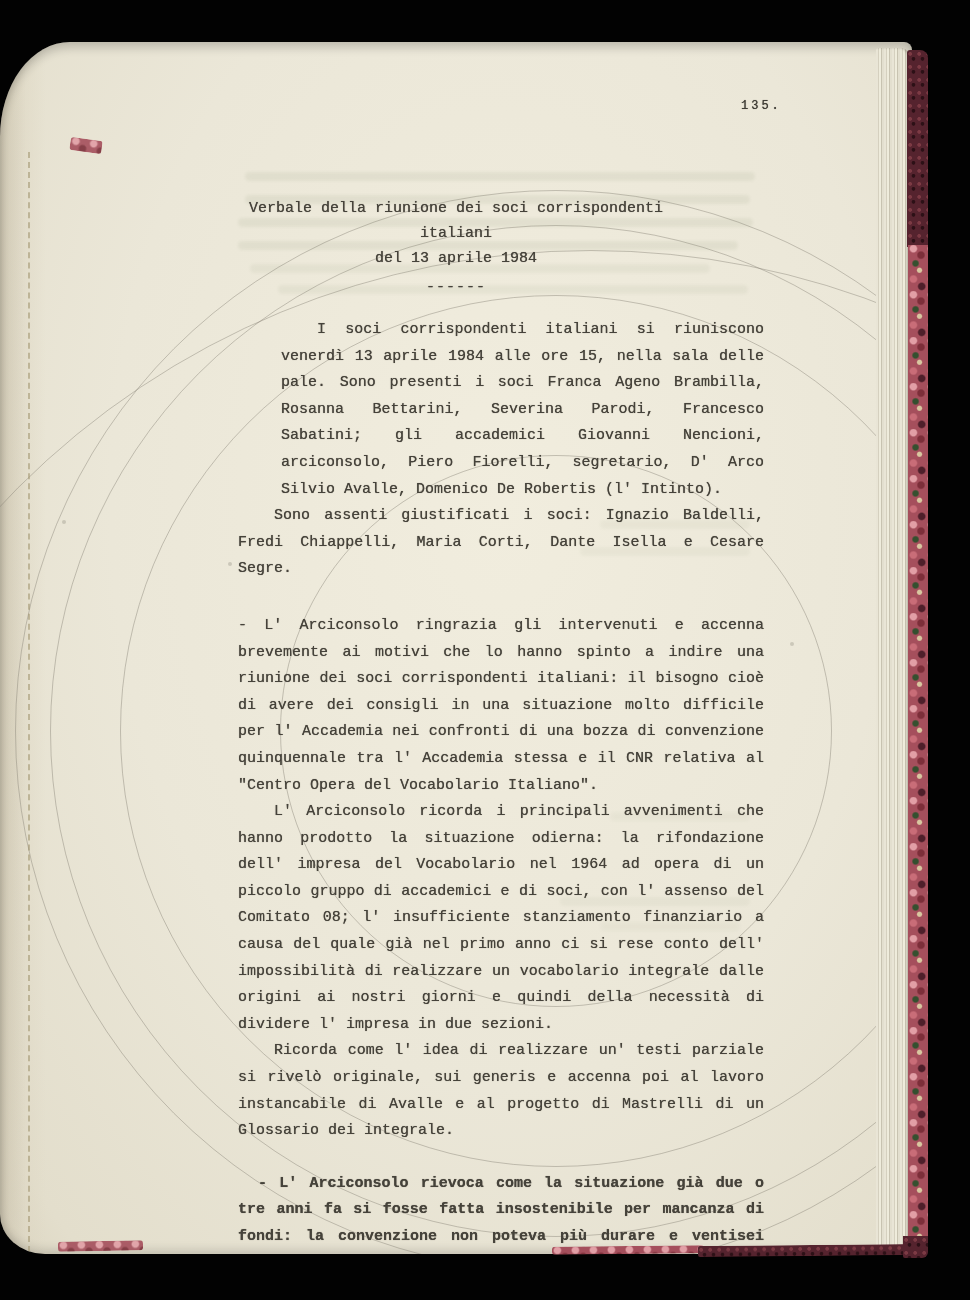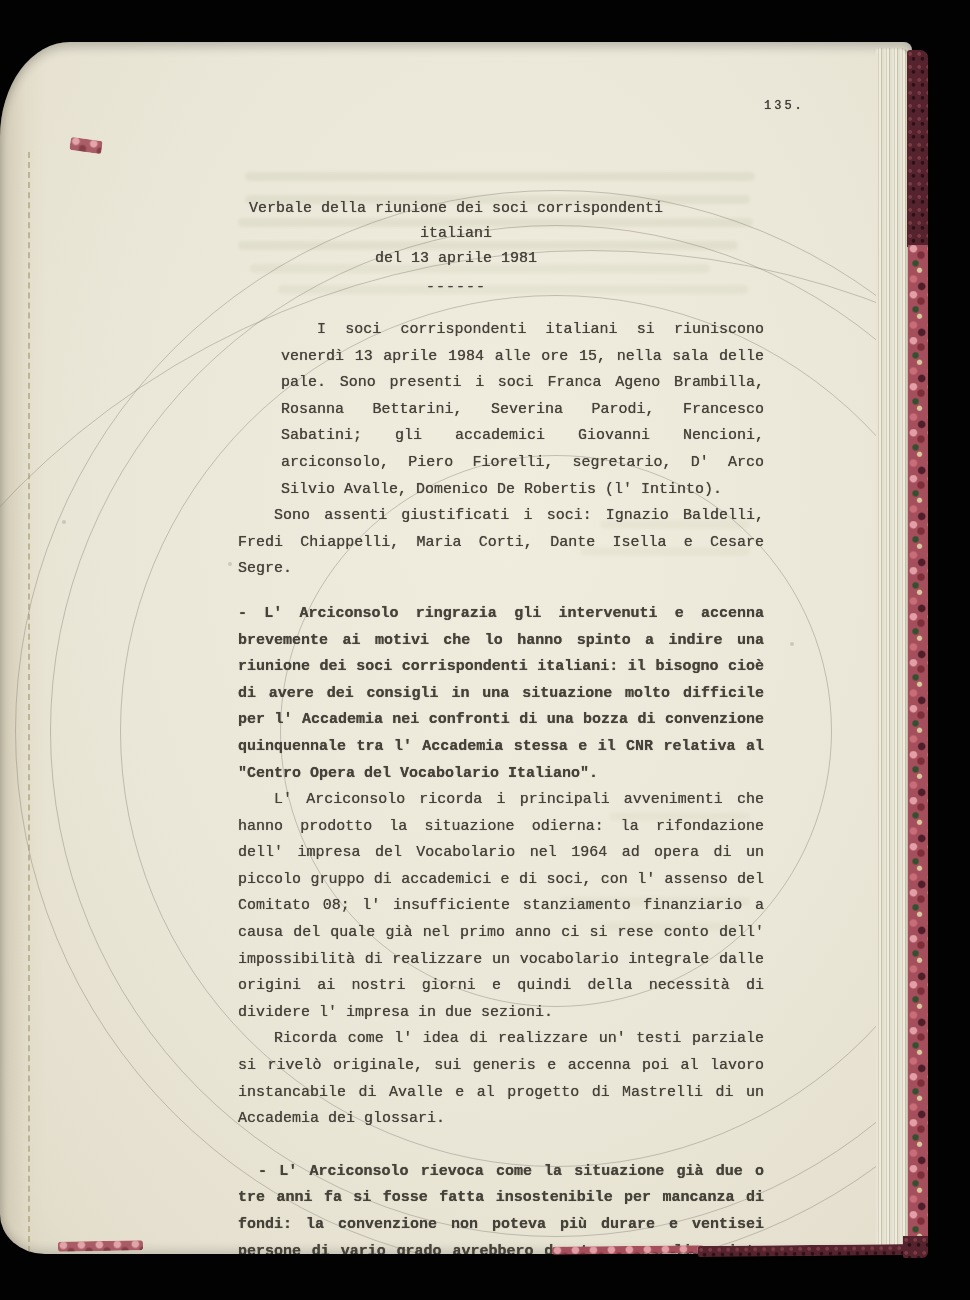--- a/index.html
+++ b/index.html
@@ -17,33 +17,33 @@
   
   .gutter{position:absolute;left:28px;top:110px;height:1100px;width:0;
           border-left:2px dashed rgba(158,146,108,.55);}
   .gutter-shade{position:absolute;left:0;top:0;width:26px;height:1212px;
           background:linear-gradient(90deg,rgba(90,80,55,.10),rgba(90,80,55,0));}
   
   .ghost{position:absolute;height:9px;border-radius:5px;background:#7f8a6a;
          opacity:.10;filter:blur(1.4px);}
   .speck{position:absolute;width:4px;height:4px;border-radius:50%;background:#6b675c;opacity:.25;}
   
-  .pagenum{position:absolute;left:764px;top:57px;font-size:12px;letter-spacing:3px;
+  .pagenum{position:absolute;left:741px;top:57px;font-size:12px;letter-spacing:3px;
            color:#3f3d36;text-shadow:0 0 .7px rgba(58,54,45,.9);}
   
   .doc{position:absolute;left:238px;top:154px;width:526px;
        font-size:15px;line-height:26.6px;color:#45423a;
        text-shadow:0 0 .7px rgba(62,58,48,.85);text-align:justify;}
   .doc .tb{text-align:center;padding-right:90px;line-height:25px;}
   .doc .sep{margin-top:4px;letter-spacing:1px;}
   .doc p{margin:0;}
   .doc p.ind{text-indent:36px;}
   .doc p.ind-sm{text-indent:20px;font-weight:bold;}
   .doc p.first{margin-top:17px;margin-left:43px;}
-  .doc p.gap{margin-top:18px;font-weight:bold;}
+  .doc p.gap{margin-top:30px;}
   .doc p.gap-lg{margin-top:26px;}
   .u{text-underline-offset:3px;}
   
   .stack{position:absolute;left:876px;top:48px;width:33px;height:1200px;
          border-radius:2px 8px 4px 2px;
          background:repeating-linear-gradient(90deg,
             #e9e5d6 0 2px,#d5d0bf 2px 3px,#efecdc 3px 5px,#c8c3b1 5px 6px,#e3dfcf 6px 8px);
          box-shadow:inset -2px 0 2px rgba(60,50,40,.25);}
   .maroon{background-color:#55232e;
           background-image:
@@ -101,28 +101,28 @@
     <div class="speck" style="left:62px;top:478px;"></div>
     <div class="speck" style="left:228px;top:520px;"></div>
     <div class="speck" style="left:790px;top:600px;"></div>
 
     <div class="gutter"></div>
 
     <div class="pagenum">135.</div>
 
     <div class="doc">
       <div class="tb">Verbale della riunione dei soci corrispondenti italiani</div>
-      <div class="tb">del 13 aprile 1981</div>
+      <div class="tb">del 13 aprile 1984</div>
       <div class="tb sep">------</div>
 
       <p class="ind first">I soci corrispondenti italiani si riuniscono venerdì 13 aprile 1984 alle ore 15, nella sala delle pale. Sono presenti i soci Franca Ageno Brambilla, Rosanna Bettarini, Severina Parodi, Francesco Sabatini; gli accademici Giovanni Nencioni, arciconsolo, Piero Fiorelli, segretario, D' Arco Silvio Avalle, Domenico De Robertis (l' Intinto).</p>
       <p class="ind">Sono assenti giustificati i soci: Ignazio Baldelli, Fredi Chiappelli, Maria Corti, Dante Isella e Cesare Segre.</p>
       <p class="gap">- L' Arciconsolo ringrazia gli intervenuti e accenna brevemente ai motivi che lo hanno spinto a indire una riunione dei soci corrispondenti italiani: il bisogno cioè di avere dei consigli in una situazione molto difficile per l' Accademia nei confronti di una bozza di convenzione quinquennale tra l' Accademia stessa e il CNR relativa al "Centro Opera del Vocabolario Italiano".</p>
       <p class="ind">L' Arciconsolo ricorda i principali avvenimenti che hanno prodotto la situazione odierna: la rifondazione dell' impresa del Vocabolario nel 1964 ad opera di un piccolo gruppo di accademici e di soci, con l' assenso del Comitato 08; l' insufficiente stanziamento finanziario a causa del quale già nel primo anno ci si rese conto dell' impossibilità di realizzare un vocabolario integrale dalle origini ai nostri giorni e quindi della necessità di dividere l' impresa in due sezioni.</p>
-      <p class="ind"><span>Ricorda come l' idea di realizzare un' testi parziale si rivelò originale, </span><span class="u">sui generis</span><span> e accenna poi al lavoro instancabile di Avalle e al progetto di Mastrelli di un </span><span class="u">Accademia dei glossari</span><span>.</span></p>
+      <p class="ind"><span>Ricorda come l' idea di realizzare un' testi parziale si rivelò originale, </span><span class="u">sui generis</span><span> e accenna poi al lavoro instancabile di Avalle e al progetto di Mastrelli di un </span><span class="u">Glossario dei integrale</span><span>.</span></p>
       <p class="ind-sm gap-lg">- L' Arciconsolo rievoca come la situazione già due o tre anni fa si fosse fatta insostenibile per mancanza di fondi: la convenzione non poteva più durare e ventisei persone di vario grado avrebbero dovuto essere licenziate oppure la Crusca stessa avrebbe dovuto da sola provvedere a loro. Visto che il Ministero</p>
     </div>
   </div>
 
   <div class="stack"></div>
   <div class="cover-top maroon"></div>
   <div class="cover-right marble"></div>
   <div class="edge-bottom-marble marble"></div>
   <div class="edge-bottom-maroon maroon"></div>
   <div class="cover-corner maroon"></div>

